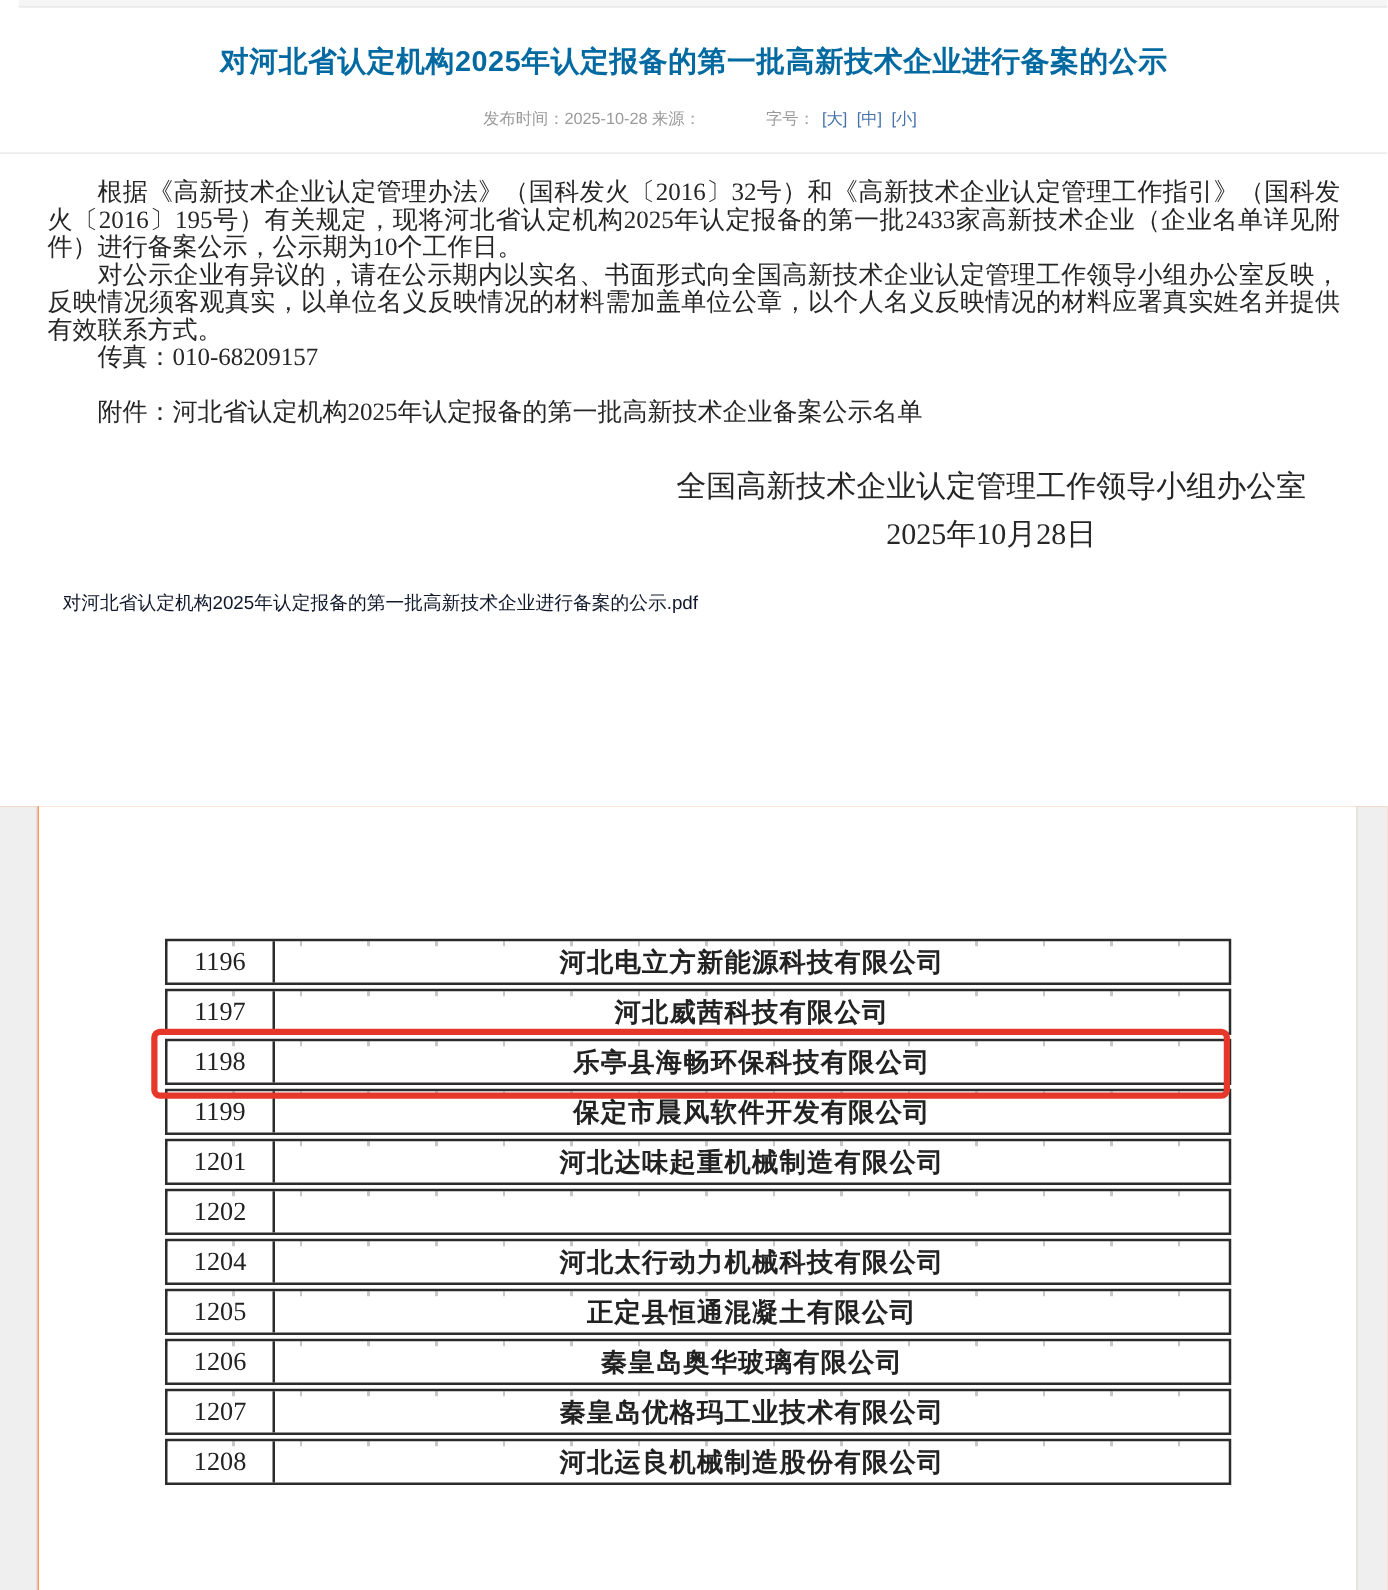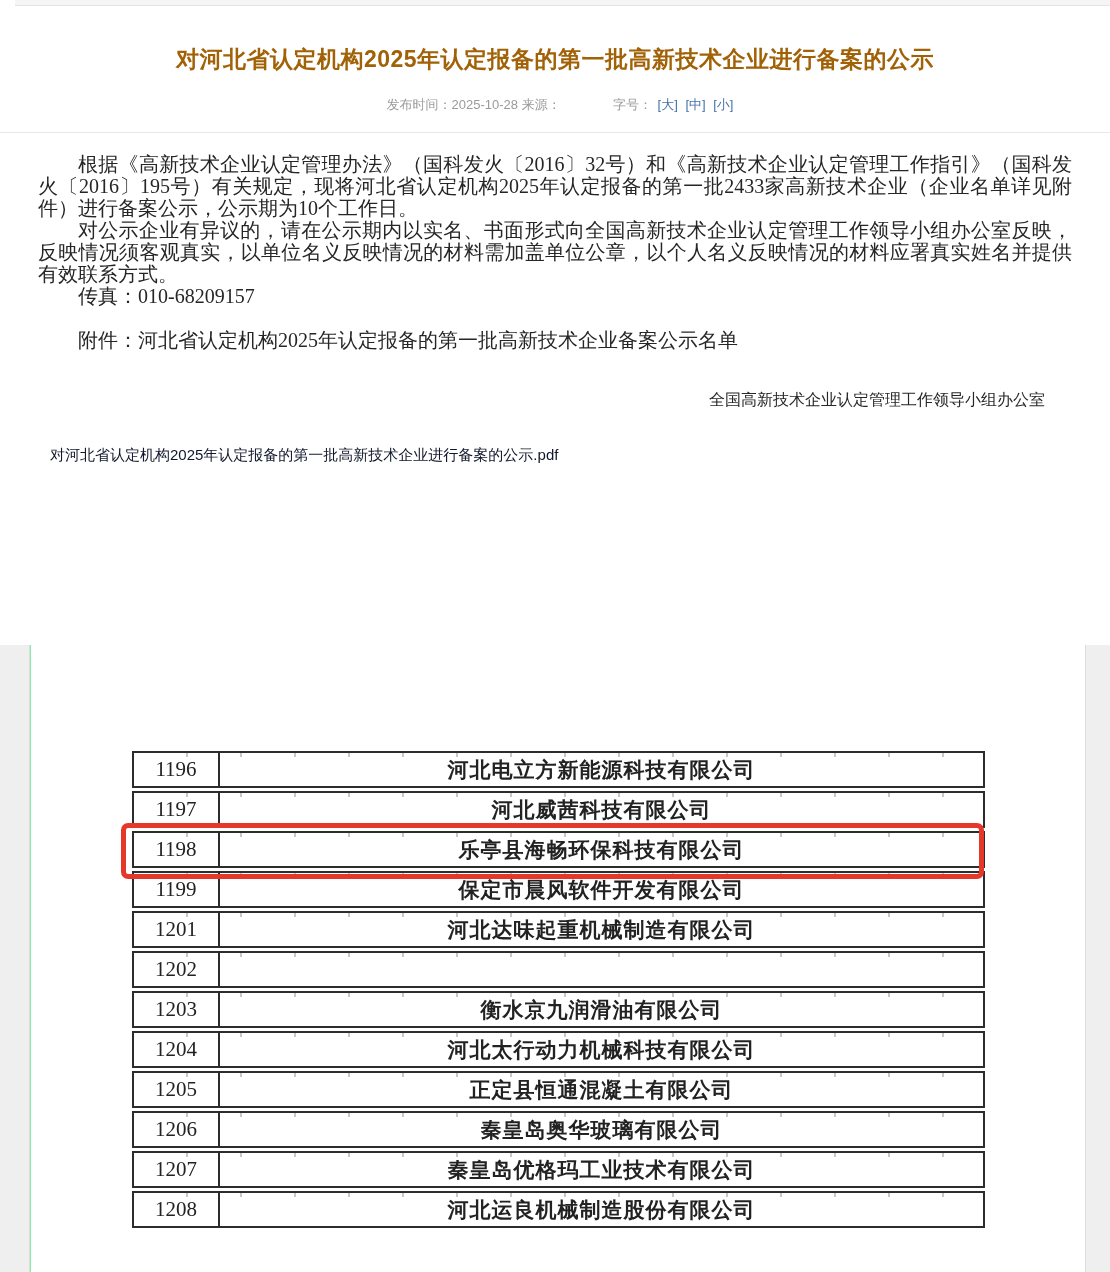--- a/index.html
+++ b/index.html
@@ -9,22 +9,22 @@
     font-family:"Liberation Sans","DejaVu Sans",sans-serif;
     color:#333;
   }
   
   .top-strip {
     position:absolute; top:0; left:15px; right:0; height:6px;
     background:#f5f5f5; border-bottom:1px solid #e3e3e3;
   }
   
   .article-title {
-    margin-top:44px; text-align:center;
-    font-size:23px; font-weight:bold; color:#a16207; letter-spacing:0.5px;
+    margin-top:34px; text-align:center;
+    font-size:23px; font-weight:bold; color:#0369a1; letter-spacing:0.5px;
     line-height:30px;
   }
   .meta-line {
     margin-top:22px; text-align:center;
     font-size:13px; color:#9a9a9a; line-height:18px;padding-left:12px;
   }
   .meta-line .gap { display:inline-block; width:45px; }
   .meta-line a.size-link {
     color:#4472a8; text-decoration:none; margin:0 2px; cursor:pointer;
   }
@@ -37,28 +37,28 @@
     font-size:20px; color:#262626; line-height:22px;
     text-align:justify;
   }
   .article-body p { text-indent:2em; }
   .article-body .p-first { margin-top:20px; }
   .article-body .p-attachment { margin-top:22px; }
   .signature-block {
     margin-top:30px; margin-right:65px; margin-left:auto;
     width:-moz-fit-content; width:fit-content; text-align:center;
     font-family:"Liberation Serif","DejaVu Serif",serif;
-    font-size:16px; color:#262626; line-height:38px;
+    font-size:24px; color:#262626; line-height:38px;
   }
   
   .pdf-link-line { margin-top:26px; margin-left:50px; font-size:15px; line-height:20px; }
   .pdf-link-line a { color:#0f172a; text-decoration:none; cursor:pointer; }
 
   
-  .pdf-viewer { position:absolute; left:0; top:645px; width:1110px; height:627px; background:#86efac; }
+  .pdf-viewer { position:absolute; left:0; top:645px; width:1110px; height:627px; background:#f97316; }
   .viewer-strip-left {
     position:absolute; left:0; top:0; bottom:0; width:30px;
     background:#efefef; border-right:1px solid #dcdcdc;
   }
   .viewer-strip-right {
     position:absolute; left:1085px; top:0; bottom:0; width:25px;
     background:#efefef; border-left:1px solid #dcdcdc;
   }
   .pdf-page { position:absolute; left:31px; top:0; bottom:0; width:1054px; background:#ffffff; }
 
@@ -105,20 +105,21 @@
 
 <div class="article-body">
   <p class="p-first">根据《高新技术企业认定管理办法》（国科发火〔2016〕32号）和《高新技术企业认定管理工作指引》（国科发火〔2016〕195号）有关规定，现将河北省认定机构2025年认定报备的第一批2433家高新技术企业（企业名单详见附件）进行备案公示，公示期为10个工作日。</p>
   <p>对公示企业有异议的，请在公示期内以实名、书面形式向全国高新技术企业认定管理工作领导小组办公室反映，反映情况须客观真实，以单位名义反映情况的材料需加盖单位公章，以个人名义反映情况的材料应署真实姓名并提供有效联系方式。</p>
   <p>传真：010-68209157</p>
   <p class="p-attachment">附件：河北省认定机构2025年认定报备的第一批高新技术企业备案公示名单</p>
 </div>
 
 <div class="signature-block">
   <div>全国高新技术企业认定管理工作领导小组办公室</div>
+  <div>2025年10月28日</div>
 </div>
 
 <div class="pdf-link-line">
   <a>对河北省认定机构2025年认定报备的第一批高新技术企业进行备案的公示.pdf</a>
 </div>
 
 <div class="pdf-viewer">
   <div class="viewer-strip-left"></div>
   <div class="viewer-strip-right"></div>
   <div class="pdf-page"></div>
@@ -146,24 +147,20 @@
 
   <div class="table-row">
     <div class="cell-no">1201</div>
     <div class="cell-company">河北达味起重机械制造有限公司</div>
   </div>
 
   <div class="table-row">
     <div class="cell-no">1202</div>
   </div>
 
-  <div class="table-row">
-    <div class="cell-no">1203</div>
-    <div class="cell-company">衡水京九润滑油有限公司</div>
-  </div>
 
   <div class="table-row">
     <div class="cell-no">1204</div>
     <div class="cell-company">河北太行动力机械科技有限公司</div>
   </div>
 
   <div class="table-row">
     <div class="cell-no">1205</div>
     <div class="cell-company">正定县恒通混凝土有限公司</div>
   </div>

